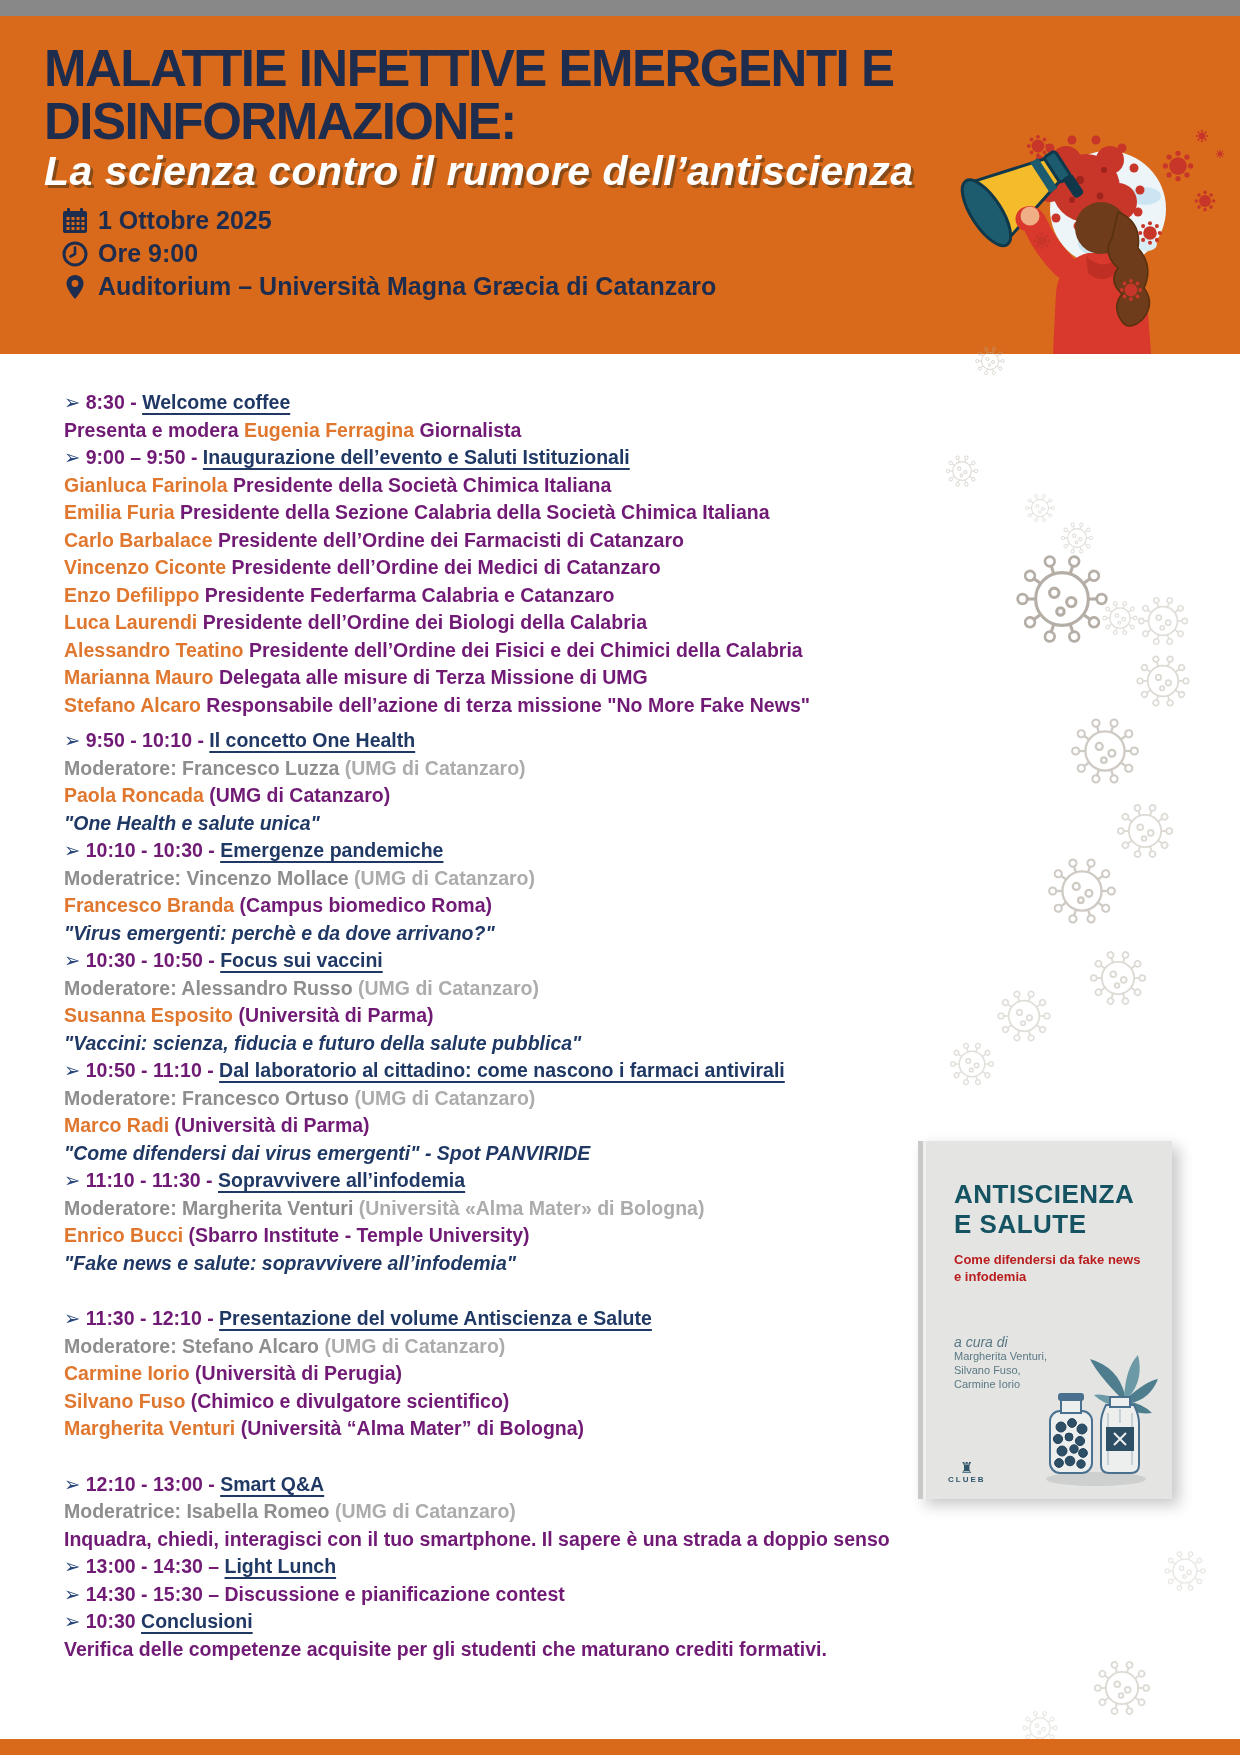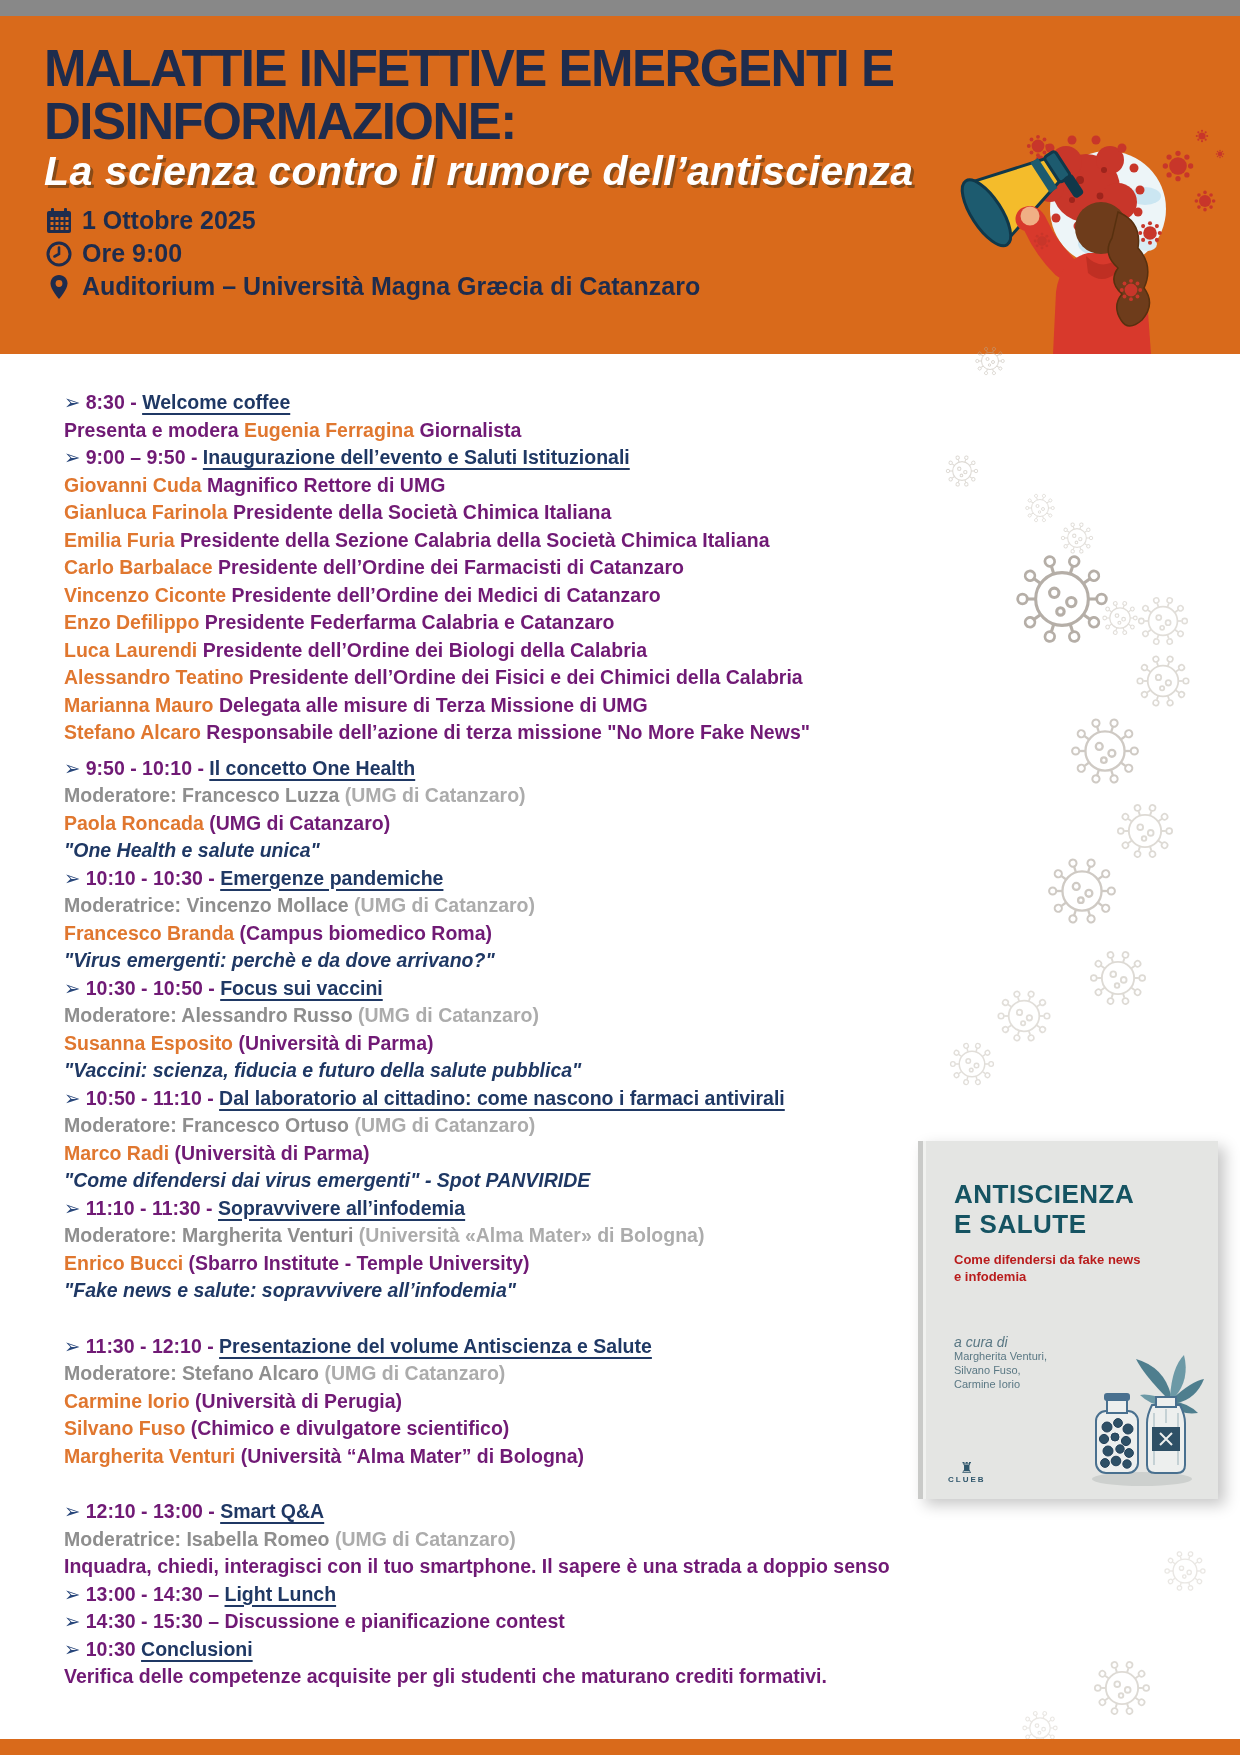--- a/index.html
+++ b/index.html
@@ -6,21 +6,21 @@
   .page{position:relative;width:1240px;height:1755px;background:#FFFFFF;overflow:hidden;
         font-family:"Liberation Sans",sans-serif;margin:16px auto;}
 
   
   .header{position:absolute;left:0;top:0;width:1240px;height:338px;background:#D96A1B;}
   .hdr-title{position:absolute;left:44px;top:26px;color:#1E2C4D;font-weight:bold;
              font-size:51px;line-height:53px;letter-spacing:-1.5px;white-space:nowrap;}
   .hdr-tagline{position:absolute;left:44px;top:132px;color:#FFFFFF;font-weight:bold;font-style:italic;
                font-size:41px;letter-spacing:.5px;white-space:nowrap;
                text-shadow:3px 3px 0 rgba(70,48,20,.55);}
-  .hdr-info{position:absolute;left:46px;top:188px;}
+  .hdr-info{position:absolute;left:62px;top:188px;}
   .info-row{display:flex;align-items:center;height:33px;color:#1E2C4D;
             font-size:25px;font-weight:bold;white-space:nowrap;}
   .info-ic{width:26px;height:26px;margin-right:10px;flex:0 0 auto;}
 
   
   .hero{position:absolute;left:850px;top:80px;width:390px;height:258px;overflow:hidden;}
 
   
   .footer-bar{position:absolute;left:0;bottom:0;width:1240px;height:32px;background:#D96A1B;}
 
@@ -34,21 +34,21 @@
   .gap-lg{margin-top:28px;}
   .seg-b{color:#27457A;font-weight:normal;}
   .seg-n{color:#701a75;}
   .seg-t{color:#1F3864;text-decoration:underline;text-decoration-thickness:2px;text-underline-offset:4px;}
   .seg-o{color:#E0772F;}
   .seg-g{color:#8E8E8E;}
   .seg-gl{color:#ACACAC;}
   .seg-i{color:#1F3864;font-style:italic;}
 
   
-  .book{position:absolute;left:918px;top:1125px;width:300px;height:358px;background:#E4E5E3;
+  .book{position:absolute;left:918px;top:1125px;width:254px;height:358px;background:#E4E5E3;
         box-shadow:7px 6px 14px rgba(0,0,0,.22);}
   .book-spine{position:absolute;left:0;top:0;bottom:0;width:10px;
               background:linear-gradient(90deg,#c9cac8 0 5px,#f0f1ef 5px 8px,#E4E5E3 8px);}
   .book-inner{position:absolute;left:36px;top:38px;right:14px;}
   .book-title{color:#155362;font-weight:bold;font-size:26px;line-height:30px;letter-spacing:.5px;}
   .book-sub{margin-top:12px;color:#b91c1c;font-weight:bold;font-size:13px;line-height:17px;}
   .book-cur{margin-top:50px;color:#5A7884;font-size:11px;line-height:14px;}
   .book-cur-label{font-style:italic;font-size:14px;}
   .book-jars{position:absolute;right:10px;bottom:8px;width:128px;height:138px;}
   .book-pub{position:absolute;left:30px;bottom:14px;text-align:center;color:#2F566B;line-height:10px;}
@@ -227,21 +227,20 @@
       <use href="#vdoodle" transform="translate(1185,1555) scale(0.7)" style="color:#C2BBB0;opacity:.35"></use>
       <use href="#vdoodle" transform="translate(1122,1672) scale(0.95)" style="color:#B6AEA2;opacity:.45"></use>
       <use href="#vdoodle" transform="translate(1040,1712) scale(0.6)" style="color:#C2BBB0;opacity:.35"></use>
     </g>
   </svg>
 
   <div class="program">
       <div class="line"><span class="seg-b">➢  </span><span class="seg-n">8:30 - </span><span class="seg-t">Welcome coffee</span></div>
       <div class="line"><span class="seg-n">Presenta e modera </span><span class="seg-o">Eugenia Ferragina</span><span class="seg-n"> Giornalista</span></div>
       <div class="line"><span class="seg-b">➢  </span><span class="seg-n">9:00 – 9:50 - </span><span class="seg-t">Inaugurazione dell’evento e Saluti Istituzionali</span></div>
-      <div class="line"><span class="seg-o">Giovanni Cuda</span><span class="seg-n"> Magnifico Rettore di UMG</span></div>
       <div class="line"><span class="seg-o">Gianluca Farinola</span><span class="seg-n"> Presidente della Società Chimica Italiana</span></div>
       <div class="line"><span class="seg-o">Emilia Furia</span><span class="seg-n"> Presidente della Sezione Calabria della Società Chimica Italiana</span></div>
       <div class="line"><span class="seg-o">Carlo Barbalace</span><span class="seg-n"> Presidente dell’Ordine dei Farmacisti di Catanzaro</span></div>
       <div class="line"><span class="seg-o">Vincenzo Ciconte</span><span class="seg-n"> Presidente dell’Ordine dei Medici di Catanzaro</span></div>
       <div class="line"><span class="seg-o">Enzo Defilippo</span><span class="seg-n"> Presidente Federfarma Calabria e Catanzaro</span></div>
       <div class="line"><span class="seg-o">Luca Laurendi</span><span class="seg-n"> Presidente dell’Ordine dei Biologi della Calabria</span></div>
       <div class="line"><span class="seg-o">Alessandro Teatino</span><span class="seg-n"> Presidente dell’Ordine dei Fisici e dei Chimici della Calabria</span></div>
       <div class="line"><span class="seg-o">Marianna Mauro</span><span class="seg-n"> Delegata alle misure di Terza Missione di UMG</span></div>
       <div class="line"><span class="seg-o">Stefano Alcaro</span><span class="seg-n"> Responsabile dell’azione di terza missione "No More Fake News"</span></div>
       <div class="line gap-sm"><span class="seg-b">➢  </span><span class="seg-n">9:50 - 10:10 - </span><span class="seg-t">Il concetto One Health</span></div>

